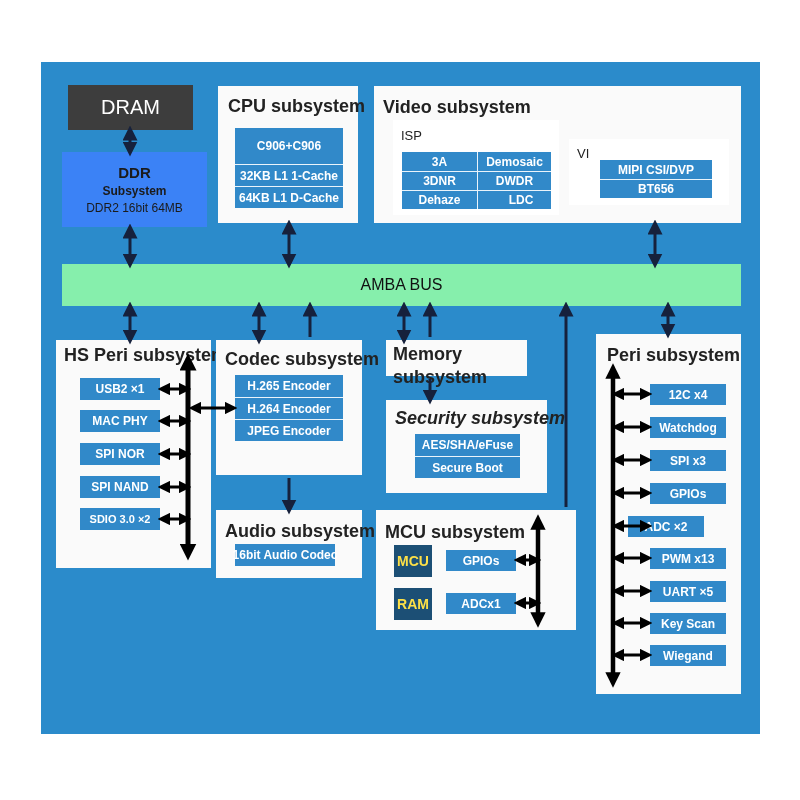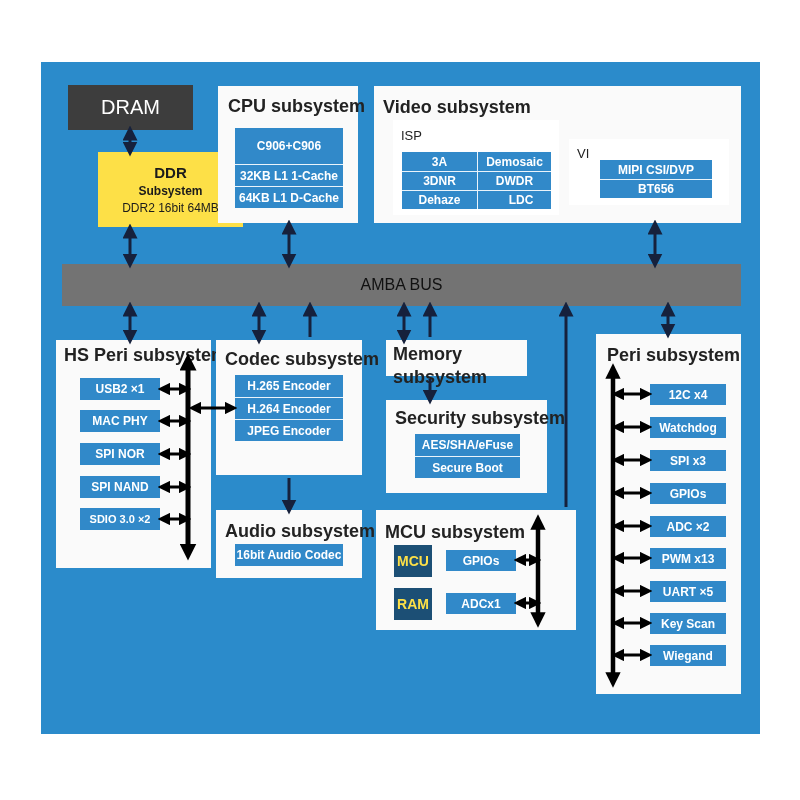--- a/index.html
+++ b/index.html
@@ -53,31 +53,31 @@
   
   .dram{
     position:absolute;
     background:#3d3d3d;color:#ffffff;
     font-size:20px;
     display:flex;align-items:center;justify-content:center;
     white-space:nowrap;
   }
   
   .ddrbox{
-    position:absolute;background:#fde047;
+    position:absolute;background:#3b82f6;
     display:flex;flex-direction:column;align-items:center;justify-content:center;
-    color:#1b1b1b;box-sizing:border-box;margin-left:36px;
+    color:#1b1b1b;box-sizing:border-box;
   }
   .ddr-l1{font-size:15px;font-weight:bold;line-height:1.35;}
   .ddr-l2{font-size:12px;font-weight:bold;line-height:1.35;}
   .ddr-l3{font-size:12px;line-height:1.35;}
 
   
   .amba{
-    position:absolute;background:#737373;
+    position:absolute;background:#86efac;
     display:flex;align-items:center;justify-content:center;
     font-size:16px;color:#111111;white-space:nowrap;
   }
 
   
   .navy{
     position:absolute;background:#1c4f75;color:#fde047;
     font-size:14px;font-weight:bold;
     display:flex;align-items:center;justify-content:center;
     white-space:nowrap;
@@ -135,46 +135,46 @@
   <div class="unit" style="left:80px;top:508px;width:80px;height:22px;font-size:11px;">SDIO 3.0 ×2</div>
 
   <div class="card" style="left:216px;top:340px;width:146px;height:135px;"></div>
   <div class="card-title" style="left:225px;top:348px;">Codec subsystem</div>
   <div class="unit" style="left:235px;top:375px;width:108px;height:22px;">H.265 Encoder</div>
   <div class="unit sep" style="left:235px;top:397px;width:108px;height:22px;">H.264 Encoder</div>
   <div class="unit sep" style="left:235px;top:419px;width:108px;height:22px;">JPEG Encoder</div>
 
   <div class="card" style="left:216px;top:510px;width:146px;height:68px;"></div>
   <div class="card-title" style="left:225px;top:520px;">Audio subsystem</div>
-  <div class="unit" style="left:235px;top:544px;width:108px;height:22px;">16bit Audio Codec</div>
+  <div class="unit" style="left:235px;top:544px;width:100px;height:22px;">16bit Audio Codec</div>
 
   <div class="card" style="left:386px;top:340px;width:141px;height:36px;"></div>
   <div class="card-title" style="left:393px;top:343px;white-space:pre;">Memory
 subsystem</div>
 
   <div class="card" style="left:386px;top:400px;width:161px;height:93px;"></div>
-  <div class="card-title" style="left:395px;top:407px;">Security subsystem</div>
+  <div class="card-title" style="left:395px;top:407px;font-style:italic;">Security subsystem</div>
   <div class="unit" style="left:415px;top:434px;width:105px;height:22px;">AES/SHA/eFuse</div>
   <div class="unit sep" style="left:415px;top:456px;width:105px;height:22px;">Secure Boot</div>
 
   <div class="card" style="left:376px;top:510px;width:200px;height:120px;"></div>
   <div class="card-title" style="left:385px;top:521px;">MCU subsystem</div>
   <div class="navy" style="left:394px;top:545px;width:38px;height:32px;">MCU</div>
   <div class="navy" style="left:394px;top:588px;width:38px;height:32px;">RAM</div>
   <div class="unit" style="left:446px;top:550px;width:70px;height:21px;">GPIOs</div>
   <div class="unit" style="left:446px;top:593px;width:70px;height:21px;">ADCx1</div>
 
   <div class="card" style="left:596px;top:334px;width:145px;height:360px;"></div>
   <div class="card-title" style="left:607px;top:344px;">Peri subsystem</div>
 
   <div class="unit" style="left:650px;top:384px;width:76px;height:21px;">12C x4</div>
   <div class="unit" style="left:650px;top:417px;width:76px;height:21px;">Watchdog</div>
   <div class="unit" style="left:650px;top:450px;width:76px;height:21px;">SPI x3</div>
   <div class="unit" style="left:650px;top:483px;width:76px;height:21px;">GPIOs</div>
-  <div class="unit" style="left:650px;top:516px;width:76px;height:21px;">ADC ×2</div>
+  <div class="unit" style="left:628px;top:516px;width:76px;height:21px;">ADC ×2</div>
   <div class="unit" style="left:650px;top:548px;width:76px;height:21px;">PWM x13</div>
   <div class="unit" style="left:650px;top:581px;width:76px;height:21px;">UART ×5</div>
   <div class="unit" style="left:650px;top:613px;width:76px;height:21px;">Key Scan</div>
   <div class="unit" style="left:650px;top:645px;width:76px;height:21px;">Wiegand</div>
 
   <svg id="arrows" viewBox="0 0 800 800" xmlns="http://www.w3.org/2000/svg">
     <defs>
       <marker id="ahD" viewBox="0 0 10 10" refX="5" refY="5" markerWidth="5" markerHeight="5" orient="auto-start-reverse">
         <path d="M 0 0 L 10 5 L 0 10 z" fill="#16213c"></path>
       </marker>

